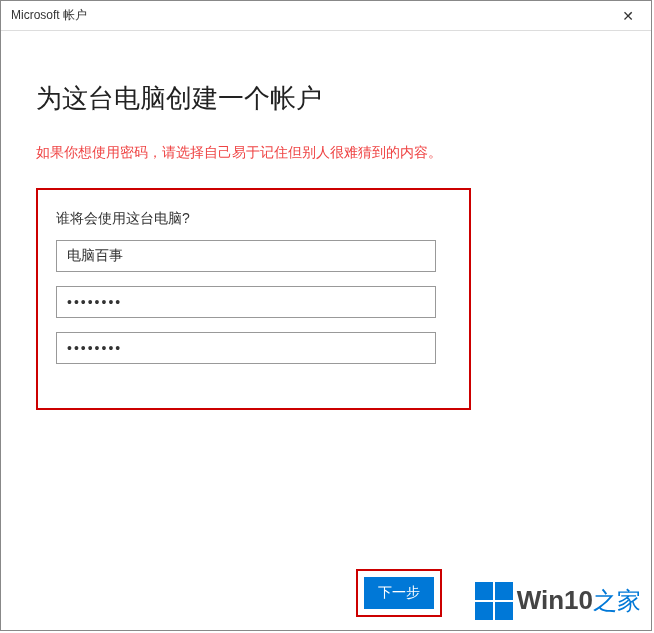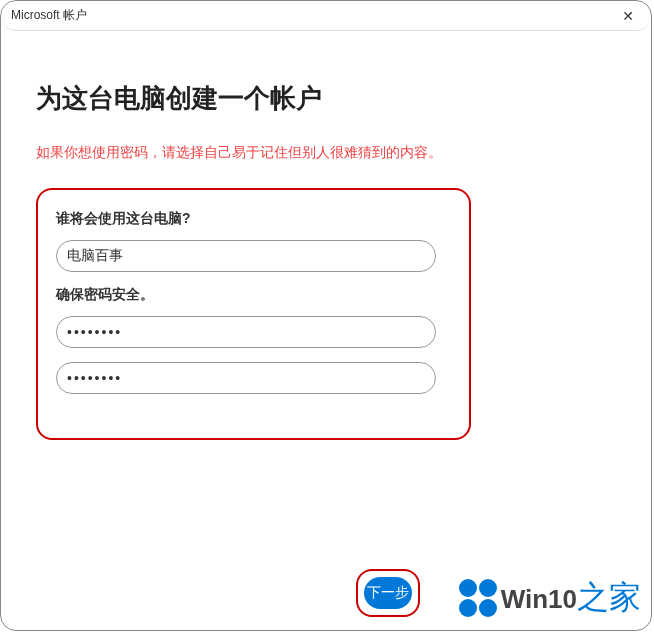--- a/index.html
+++ b/index.html
@@ -1,15 +1,15 @@
 <!DOCTYPE html>
 <html><head>
   <meta charset="utf-8">
   <style>
-    * { margin: 0; padding: 0; box-sizing: border-box; border-radius: 16px; }
+    * { margin: 0; padding: 0; box-sizing: border-box; }
     body {
       width: 654px;
       height: 633px;
       font-family: "Microsoft YaHei", "Segoe UI", sans-serif;
       background: #fff;
       position: relative;
       overflow: hidden;
     }
     .window {
       width: 652px;
@@ -37,39 +37,38 @@
       justify-content: center;
       font-size: 14px;
       color: #333;
       cursor: pointer;
     }
     .content {
       padding: 50px 35px 0 35px;
     }
     .page-title {
       font-size: 26px;
-      font-weight: 700;
+      font-weight: 400;
       color: #222;
       margin-bottom: 28px;
     }
     .subtitle {
       font-size: 14px;
       color: #ef4444;
       margin-bottom: 26px;
     }
     .form-box {
       border: 2px solid #c00;
       padding: 14px 18px 30px 18px;
       width: 435px;
     }
     .section-label {
       font-size: 14px;
       color: #333;
       margin: 6px 0 12px 0;
-      font-weight: bold;
     }
     .text-input {
       width: 380px;
       height: 32px;
       border: 1px solid #999;
       padding: 12px 10px;
       font-size: 14px;
       font-family: inherit;
       color: #333;
       outline: none;
@@ -84,21 +83,21 @@
       position: absolute;
       bottom: 13px;
       left: 355px;
       border: 2px solid #c00;
       padding: 6px;
     }
     .next-btn {
       background: #0078d7;
       color: #fff;
       border: none;
-      width: 48px;
+      width: 70px;
       height: 32px;
       font-size: 14px;
       font-family: inherit;
       cursor: pointer;
       text-align: center;
     }
     .watermark {
       position: absolute;
       right: 10px;
       bottom: 10px;
@@ -121,21 +120,21 @@
     }
     .wm-logo span { background: #0078d7; }
     .wm-text {
       font-size: 26px;
       color: #555;
       font-weight: 400;
       display: flex;
       align-items: baseline;
     }
     .wm-text .w { font-weight: 600; color: #444; }
-    .wm-text .zh { color: #0078d7; font-size: 32px; }
+    .wm-text .zh { color: #0078d7; font-size: 24px; }
     .wm-url {
       font-size: 11px;
       color: #888;
       margin-top: 2px;
     }
   </style>
 </head>
 <body>
 
 <div class="window">
@@ -149,21 +148,20 @@
 
   <div class="content">
     <h1 class="page-title">为这台电脑创建一个帐户</h1>
     <p class="subtitle">如果你想使用密码，请选择自己易于记住但别人很难猜到的内容。</p>
 
     <div class="form-box">
 
       <p class="section-label">谁将会使用这台电脑?</p>
       <input class="text-input" type="text" value="电脑百事" style="">
 
-      <p class="section-label">确保密码安全。</p>
       <input class="text-input pw-input" type="text" value="••••••••" style="">
       <input class="text-input pw-input" type="text" value="••••••••" style="">
 
     </div>
   </div>
 
   <div class="footer-btn-wrap">
     <button class="next-btn">下一步</button>
   </div>
 

